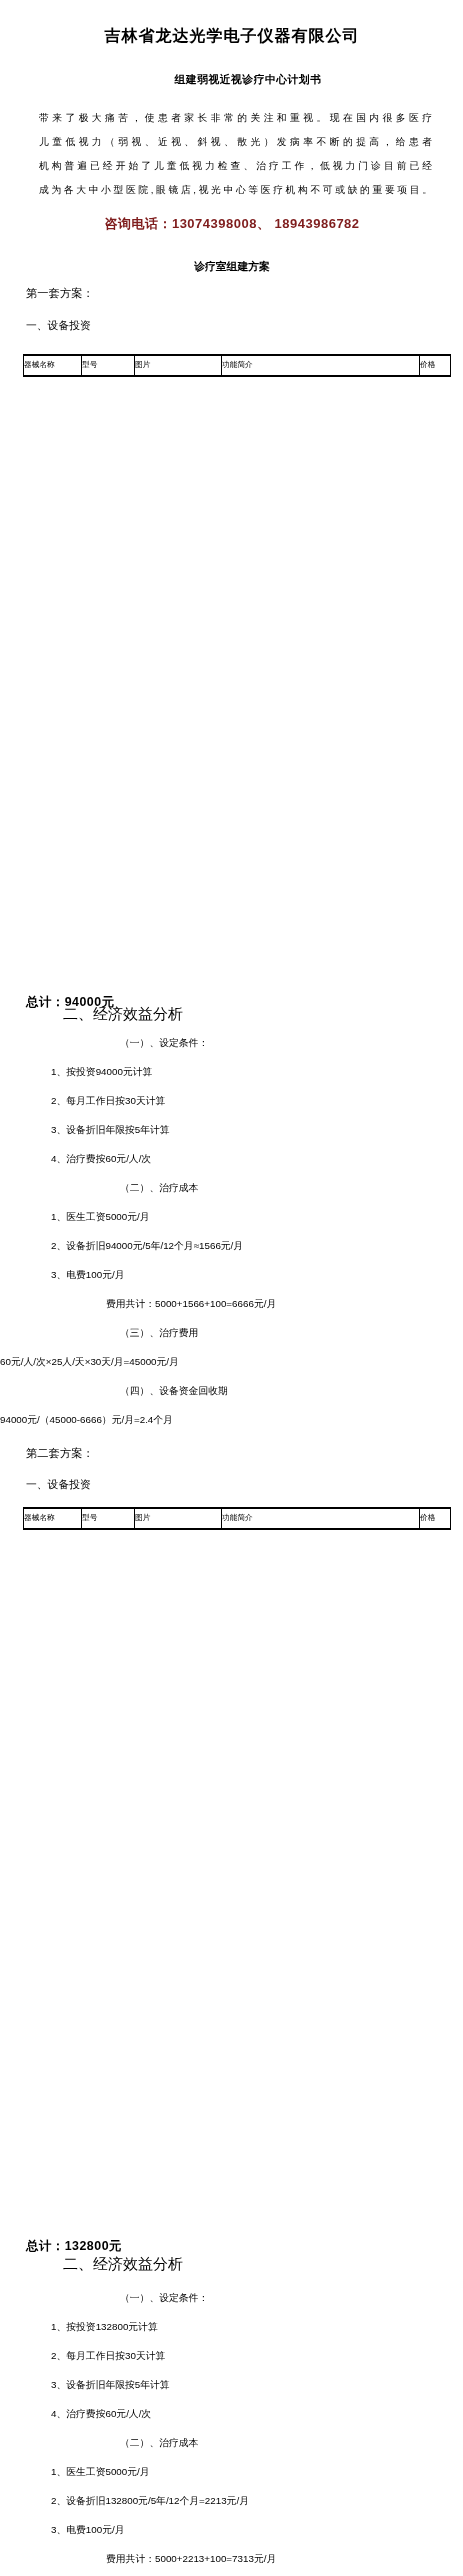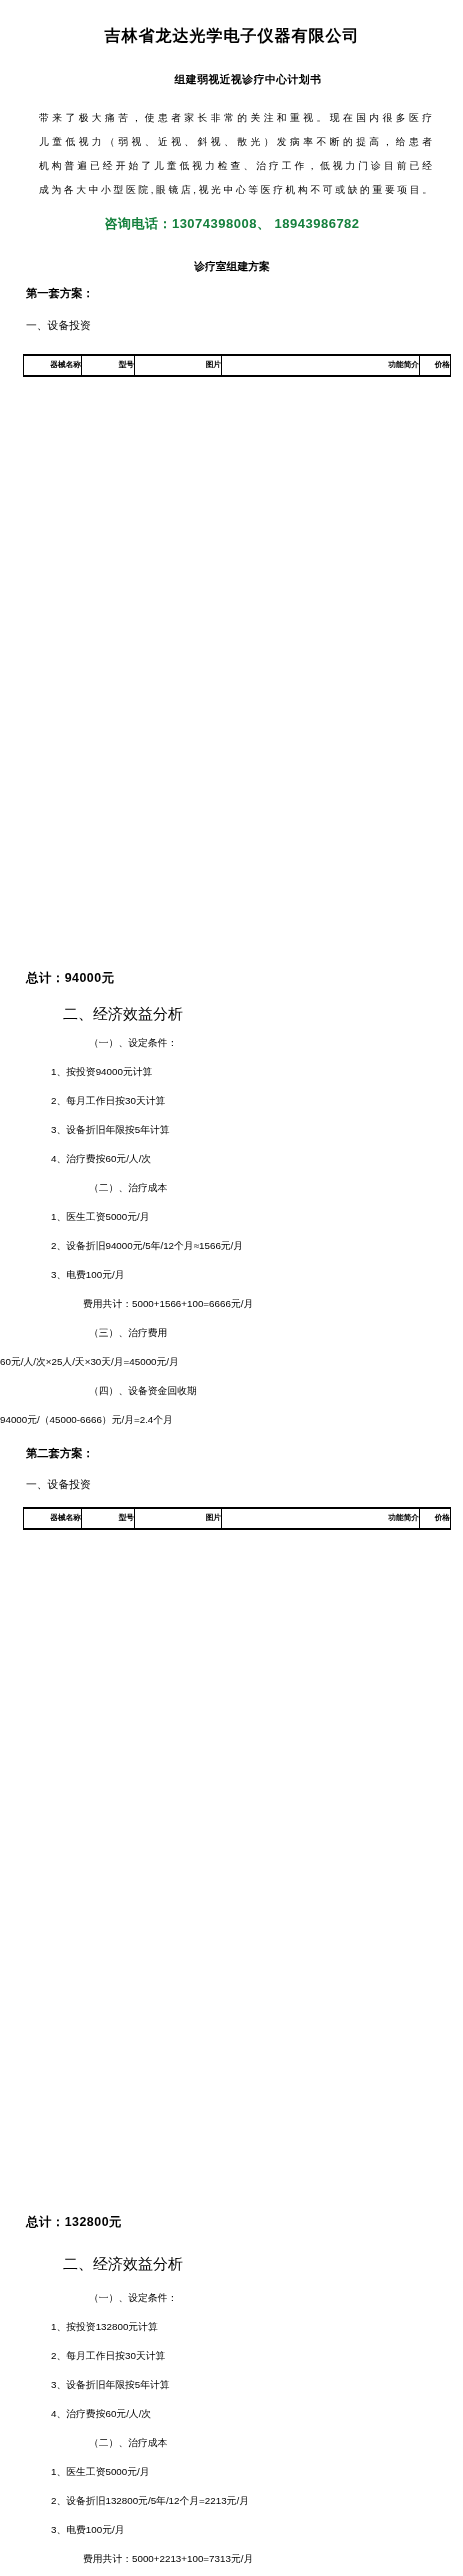--- a/index.html
+++ b/index.html
@@ -3,43 +3,43 @@
 <meta charset="utf-8">
 <style>
   html,body{margin:0;padding:0;background:#ffffff;}
   #page{position:relative;width:464px;height:2755px;background:#fff;
         font-family:"Liberation Sans",sans-serif;color:#000;overflow:hidden;}
   .abs{position:absolute;}
   .doc-title{top:26px;left:0;width:464px;text-align:center;font-size:16px;font-weight:bold;letter-spacing:1px;}
   .doc-subtitle{top:73px;left:16px;width:464px;text-align:center;font-size:10.8px;font-weight:bold;letter-spacing:0.5px;}
   .intro{top:106px;left:39px;width:393px;font-size:9.8px;}
   .intro-line{line-height:24px;height:24px;text-align:justify;text-align-last:justify;}
-  .phone{top:215px;left:0;width:464px;text-align:center;font-size:13px;font-weight:bold;color:#15803d;letter-spacing:0.5px;}
+  .phone{top:215px;left:0;width:464px;text-align:center;font-size:13px;font-weight:bold;color:#7f1d1d;letter-spacing:0.5px;}
   .section-title{top:260px;left:0;width:464px;text-align:center;font-size:10.8px;font-weight:bold;}
-  .plan-heading{left:26px;font-size:11.3px;font-weight:bold;}
+  .plan-heading{left:26px;font-size:11.3px;font-weight:normal;}
   #plan1-heading{top:286px;} #plan2-heading{top:1446px;}
   .invest-heading{left:26px;font-size:10.8px;}
   #plan1-invest{top:319px;} #plan2-invest{top:1478px;}
   .tbl-wrap{left:23px;width:428px;}
   #plan1-table-wrap{top:354px;} #plan2-table-wrap{top:1507px;}
   table.device{border-collapse:collapse;table-layout:fixed;width:428px;
                border-left:1px solid #000;border-right:1px solid #000;
                border-top:2.6px solid #000;border-bottom:2.6px solid #000;}
   table.device th,table.device td{border:0.5px solid #000;font-size:7.7px;vertical-align:middle;overflow:hidden;}
-  table.device th{height:18.5px;font-weight:bold;text-align:right;padding:0;}
-  .total-line{left:26px;font-size:12.4px;font-weight:bold;letter-spacing:0.5px;}
+  table.device th{height:18.5px;font-weight:normal;text-align:left;padding:0;}
+  .total-line{left:26px;font-size:12.4px;font-weight:bold;letter-spacing:0.5px;margin-top:24px;}
   #plan1-total{top:970px;} #plan2-total{top:2214px;}
   .analysis-heading{left:40px;font-size:15px;margin-left:23px;}
   #plan1-ana-h{top:1005px;} #plan2-ana-h{top:2255px;}
   .analysis{left:0;width:464px;font-size:9.8px;}
   #plan1-ana{top:1028px;} #plan2-ana{top:2283px;}
   .ana-item{height:29px;line-height:29px;white-space:nowrap;}
-  .lvl-a{padding-left:89px;}
+  .lvl-a{padding-left:120px;}
   .lvl-b{padding-left:51px;}
-  .lvl-c{padding-left:83px;}
+  .lvl-c{padding-left:106px;}
   .lvl-d{}
 </style>
 </head>
 <body>
 
 <div id="page">
   <div class="abs doc-title">吉林省龙达光学电子仪器有限公司</div>
   <div class="abs doc-subtitle">组建弱视近视诊疗中心计划书</div>
 
   <div class="abs intro">

